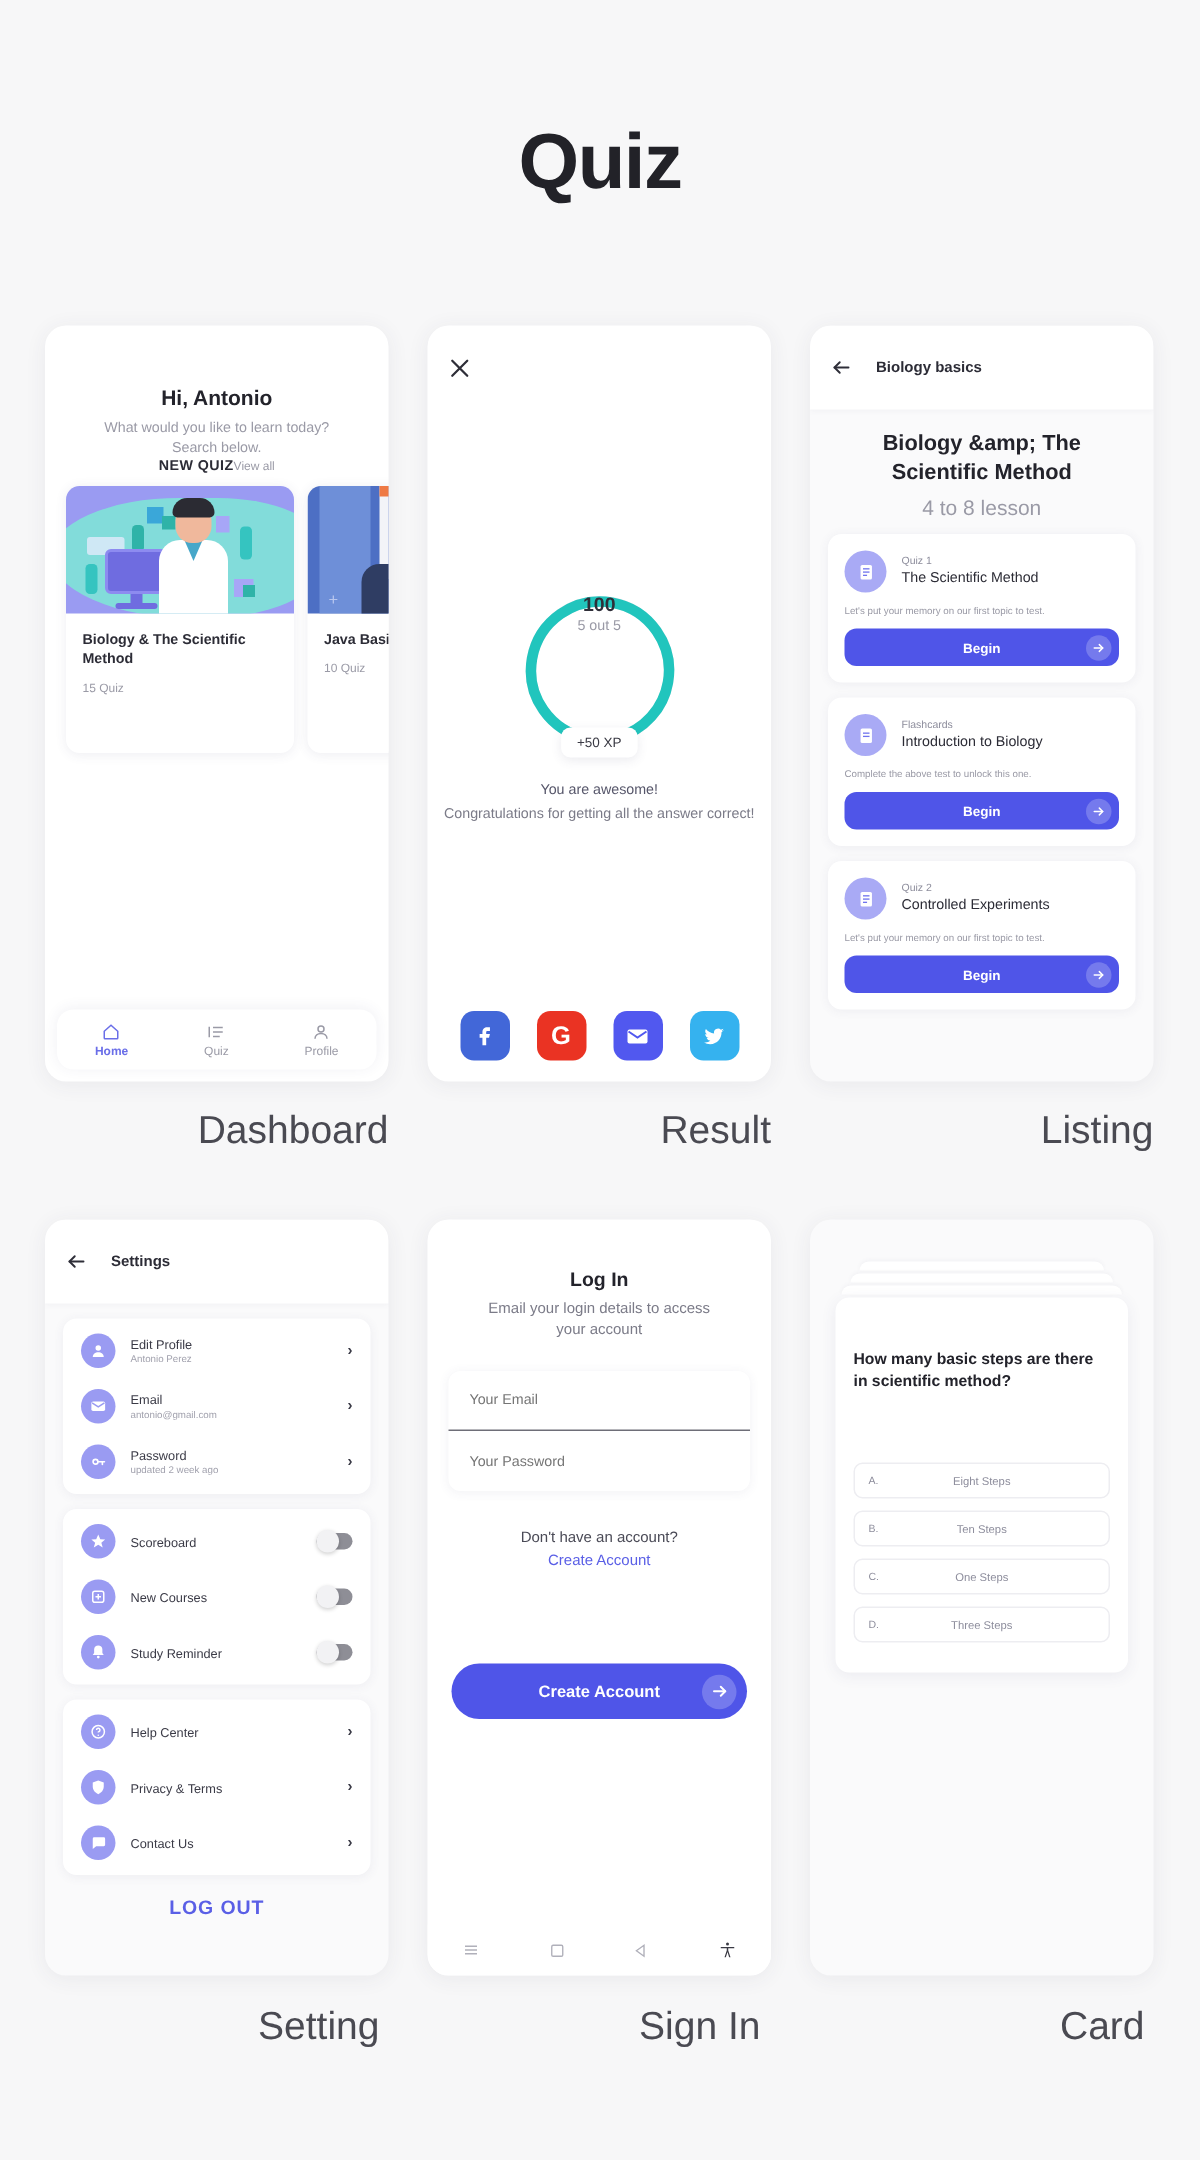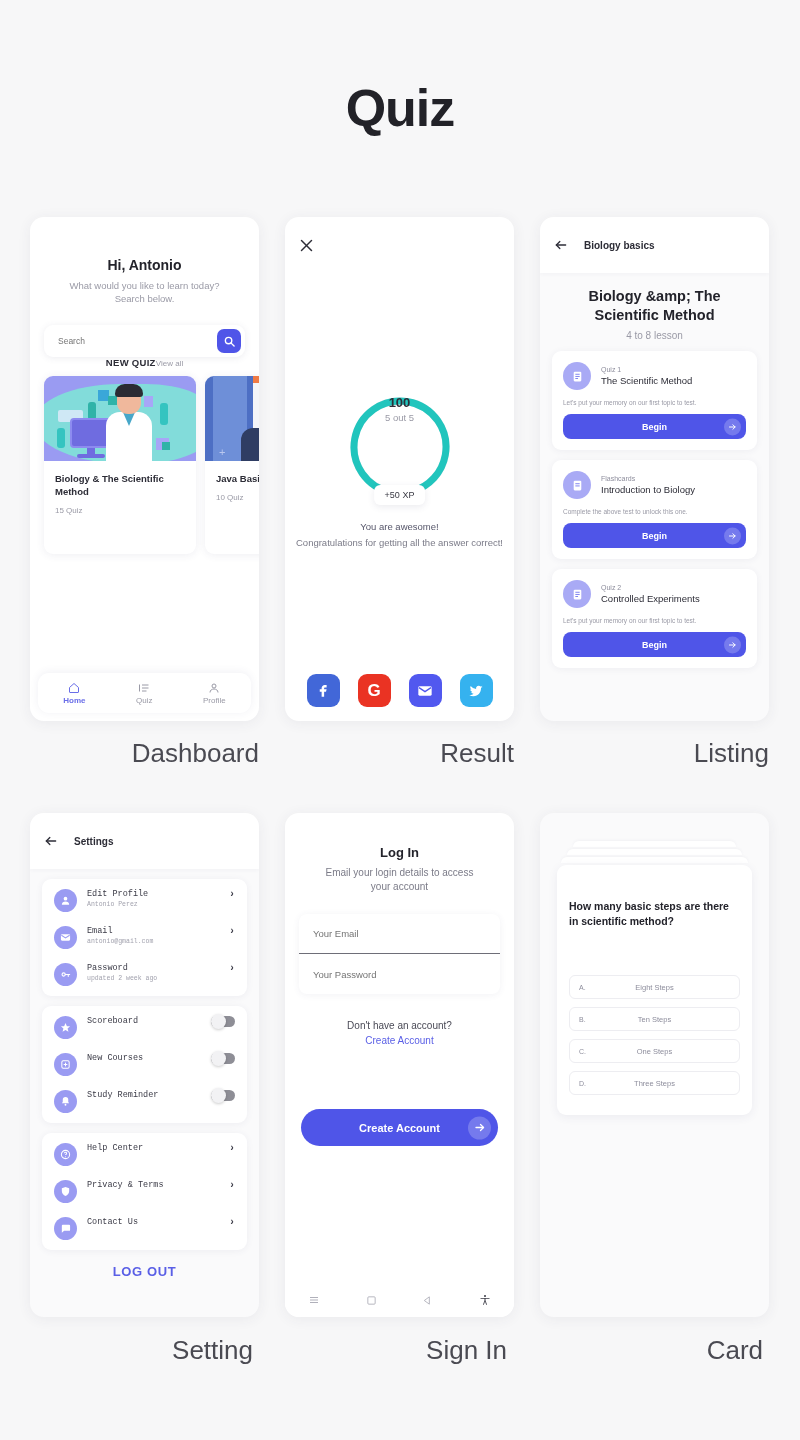--- a/index.html
+++ b/index.html
@@ -131,41 +131,41 @@
      justify-content:center; gap:18px;}
   .sbtn { width:33px; height:33px; border-radius:9px; display:flex; align-items:center;
      justify-content:center; cursor:pointer; color:#fff; font-weight:700;}
 
   
   .appbar { height:56px; background:#fff; display:flex; align-items:center; padding:0 14px; gap:16px;
             box-shadow:0 1px 4px rgba(70,70,110,.05);}
   .appbar .tt { font-size:10px; font-weight:600; color:#2c2c36;}
   .lst-title { margin-top:14px; text-align:center; font-size:14.5px; font-weight:700;
      color:#23232b; line-height:19px; padding:0 20px;}
-  .lst-sub { margin-top:5px; text-align:center; font-size:10px; color:#9a9aa6;}
+  .lst-sub { margin-top:5px; text-align:center; font-size:14px; color:#9a9aa6;}
   .lcard { margin:10px 12px 0 12px; background:#fff; border-radius:9px; padding:11px 11px 11px 11px;
            box-shadow:0 1px 7px rgba(70,70,110,.07);}
   .lcard .top { display:flex; align-items:center; gap:10px;}
   .lcircle { width:28px; height:28px; border-radius:50%; background:#a9aaf5;
              display:flex; align-items:center; justify-content:center; flex:0 0 28px;}
   .lcard .k { font-size:7px; color:#8d8d9c;}
   .lcard .n { font-size:9.5px; color:#2c2c36; margin-top:2px;}
   .lcard .d { font-size:6.5px; color:#9a9aa6; margin-top:9px;}
   .begin-btn { margin-top:8px; height:25px; border-radius:8px; background:#4f55e8;
      display:flex; align-items:center; justify-content:center; position:relative; cursor:pointer;
      border:0; width:100%;}
   .begin-btn span { color:#fff; font-size:9px; font-weight:600;}
   .begin-btn .circ { position:absolute; right:5px; top:50%; transform:translateY(-50%);
      width:17px; height:17px; border-radius:50%; background:rgba(255,255,255,.22);
      display:flex; align-items:center; justify-content:center;}
 
   
   .set-group { margin:10px 12px 0 12px; background:#fff; border-radius:9px;
                box-shadow:0 1px 7px rgba(70,70,110,.07); padding:3px 0;}
-  .set-row { display:flex; align-items:flex-start; gap:10px; padding:7px 12px; cursor:pointer;font-family:Liberation Mono, monospace;}
+  .set-row { display:flex; align-items:center; gap:10px; padding:7px 12px; cursor:pointer;}
   .set-ic { width:23px; height:23px; border-radius:50%; background:#9a9bf2; flex:0 0 23px;
             display:flex; align-items:center; justify-content:center;}
   .set-tx { flex:1; }
   .set-tx .t1 { font-size:8.5px; color:#3a3a46;}
   .set-tx .t2 { font-size:6.5px; color:#a2a2ae; margin-top:2px;}
   .chev { color:#3a3a46; font-size:10px; font-weight:700;}
   .toggle { width:24px; height:11px; border-radius:6px; background:#8e8e96; position:relative;}
   .toggle .knob { position:absolute; left:0; top:-2px; width:15px; height:15px; border-radius:50%;
      background:#f2f2f4; box-shadow:0 1px 3px rgba(0,0,0,.2);}
   .logout { margin-top:14px; text-align:center; font-size:13px; font-weight:700;
@@ -209,29 +209,20 @@
 <body>
 
 <div class="page">
 
   <div class="page-title">Quiz</div>
 
   <div class="phone" id="phone-dashboard">
     <div class="dash-greet">Hi, Antonio</div>
     <div class="dash-sub">What would you like to learn today? Search below.</div>
 
-    <div class="search-wrap">
-      <input class="search-input" placeholder="Search" style="">
-      <button class="search-btn">
-        <svg width="11" height="11" viewBox="0 0 24 24" fill="none" stroke="#fff" stroke-width="3">
-          <circle cx="10" cy="10" r="7"></circle>
-            <line x1="15" y1="15" x2="22" y2="22" stroke-linecap="round"></line>
-        </svg>
-      </button>
-    </div>
 
     <div class="row-head">
       <div class="t">NEW QUIZ</div>
       <div class="a">View all</div>
     </div>
 
     <div class="cards-row">
       <div class="qcard">
         <div class="thumb ill-bio">
           <div class="blob"></div>

